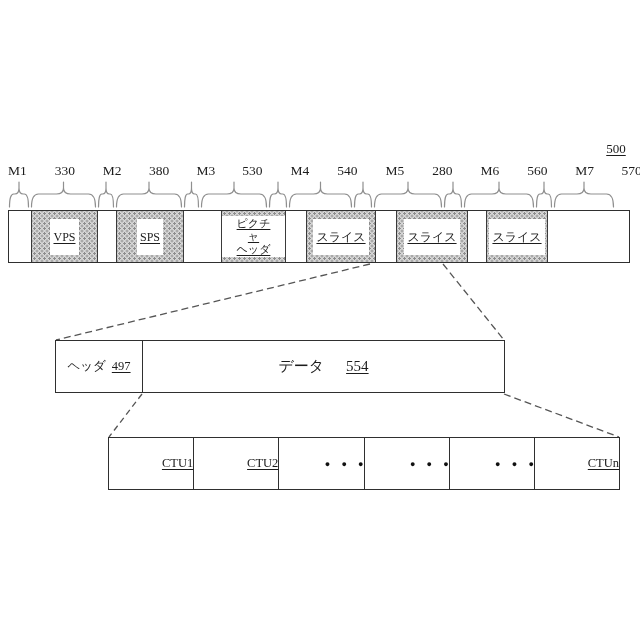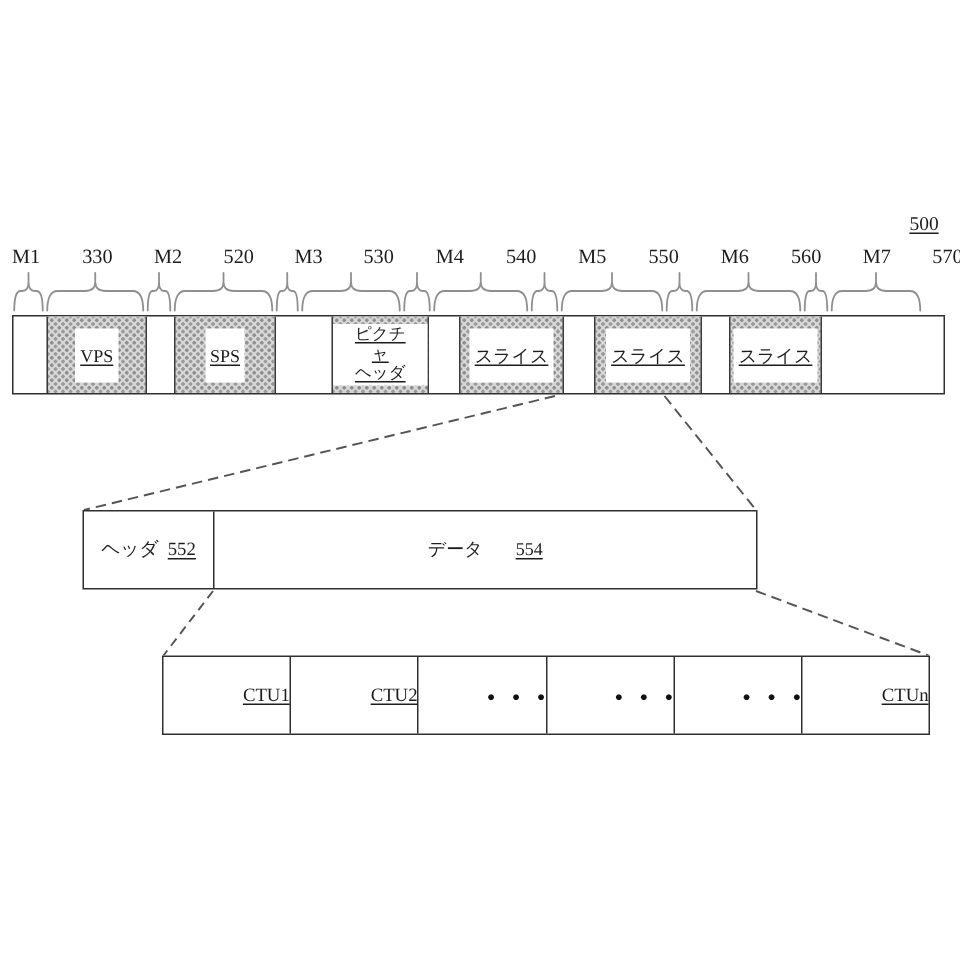--- a/index.html
+++ b/index.html
@@ -45,21 +45,21 @@
   
   .slice-box{
     position:absolute;left:55px;top:340px;width:450px;height:53px;
     border:1.5px solid #2f2f2f;box-sizing:border-box;display:flex;background:#fff;
   }
   .slice-box .hdr{
     flex:0 0 87px;border-right:1.4px solid #2f2f2f;box-sizing:border-box;
     display:flex;align-items:center;justify-content:center;font-size:12.5px;gap:6px;
   }
   .slice-box .dat{
-    flex:1 1 auto;display:flex;align-items:center;justify-content:center;font-size:12px;gap:22px;
+    flex:1 1 auto;display:flex;align-items:center;justify-content:center;font-size:15px;gap:22px;
   }
   .refnum{text-decoration:underline;text-underline-offset:2px;}
   
   .ctu-box{
     position:absolute;left:108px;top:437px;width:512px;height:53px;
     border:1.5px solid #2f2f2f;box-sizing:border-box;display:flex;background:#fff;
   }
   .ctu-cell{
     flex:1 1 0;display:flex;align-items:center;justify-content:flex-end;
     border-right:1.3px solid #2f2f2f;box-sizing:border-box;font-size:12.5px;
@@ -72,27 +72,27 @@
 <body>
 
 <div class="canvas">
 
   <div class="fig-num">500</div>
 
   <div class="ref-row">
     <span class="ref-cell" style="width:22px">M1</span>
     <span class="ref-cell" style="width:67px">330</span>
     <span class="ref-cell" style="width:18px">M2</span>
-    <span class="ref-cell" style="width:68px">520</span>
+    <span class="ref-cell" style="width:68px">380</span>
     <span class="ref-cell" style="width:17px">M3</span>
     <span class="ref-cell" style="width:68px">530</span>
     <span class="ref-cell" style="width:20px">M4</span>
     <span class="ref-cell" style="width:65px">540</span>
     <span class="ref-cell" style="width:20px">M5</span>
-    <span class="ref-cell" style="width:70px">550</span>
+    <span class="ref-cell" style="width:70px">280</span>
     <span class="ref-cell" style="width:20px">M6</span>
     <span class="ref-cell" style="width:72px">560</span>
     <span class="ref-cell" style="width:18px">M7</span>
     <span class="ref-cell" style="width:62px">570</span>
     <span class="ref-cell" style="width:15px"></span>
   </div>
 
   <svg class="brace-svg" viewBox="0 0 622 28" id="braces">
       <path d="M1.5,26 Q1.5,13 5.68,13 L6.82,13 Q11,13 11,7 M11,7 Q11,13 15.18,13 L16.32,13 Q20.5,13 20.5,26 M11,7 L11,1" fill="none" stroke="#8f8f8f" stroke-width="1.2" stroke-linecap="round"></path>
       <path d="M23.5,26 Q23.5,13 30.5,13 L48.5,13 Q55.5,13 55.5,7 M55.5,7 Q55.5,13 62.5,13 L80.5,13 Q87.5,13 87.5,26 M55.5,7 L55.5,1" fill="none" stroke="#8f8f8f" stroke-width="1.2" stroke-linecap="round"></path>
@@ -145,21 +145,21 @@
   <svg class="overlay">
     <line x1="370" y1="264" x2="56" y2="340" stroke="#555" stroke-width="1.3" stroke-dasharray="7 4"></line>
     <line x1="443" y1="264" x2="504" y2="340" stroke="#555" stroke-width="1.3" stroke-dasharray="7 4"></line>
     <line x1="142" y1="394" x2="109" y2="437" stroke="#555" stroke-width="1.3" stroke-dasharray="6 4"></line>
     <line x1="504" y1="394" x2="619" y2="437" stroke="#555" stroke-width="1.3" stroke-dasharray="7 4"></line>
   </svg>
 
   <div class="slice-box">
     <div class="hdr">
       <span>ヘッダ</span>
-      <span class="refnum">552</span>
+      <span class="refnum">497</span>
     </div>
     <div class="dat">
       <span>データ</span>
       <span class="refnum">554</span>
     </div>
   </div>
 
   <div class="ctu-box">
     <div class="ctu-cell">
         <span class="u">CTU1</span>

